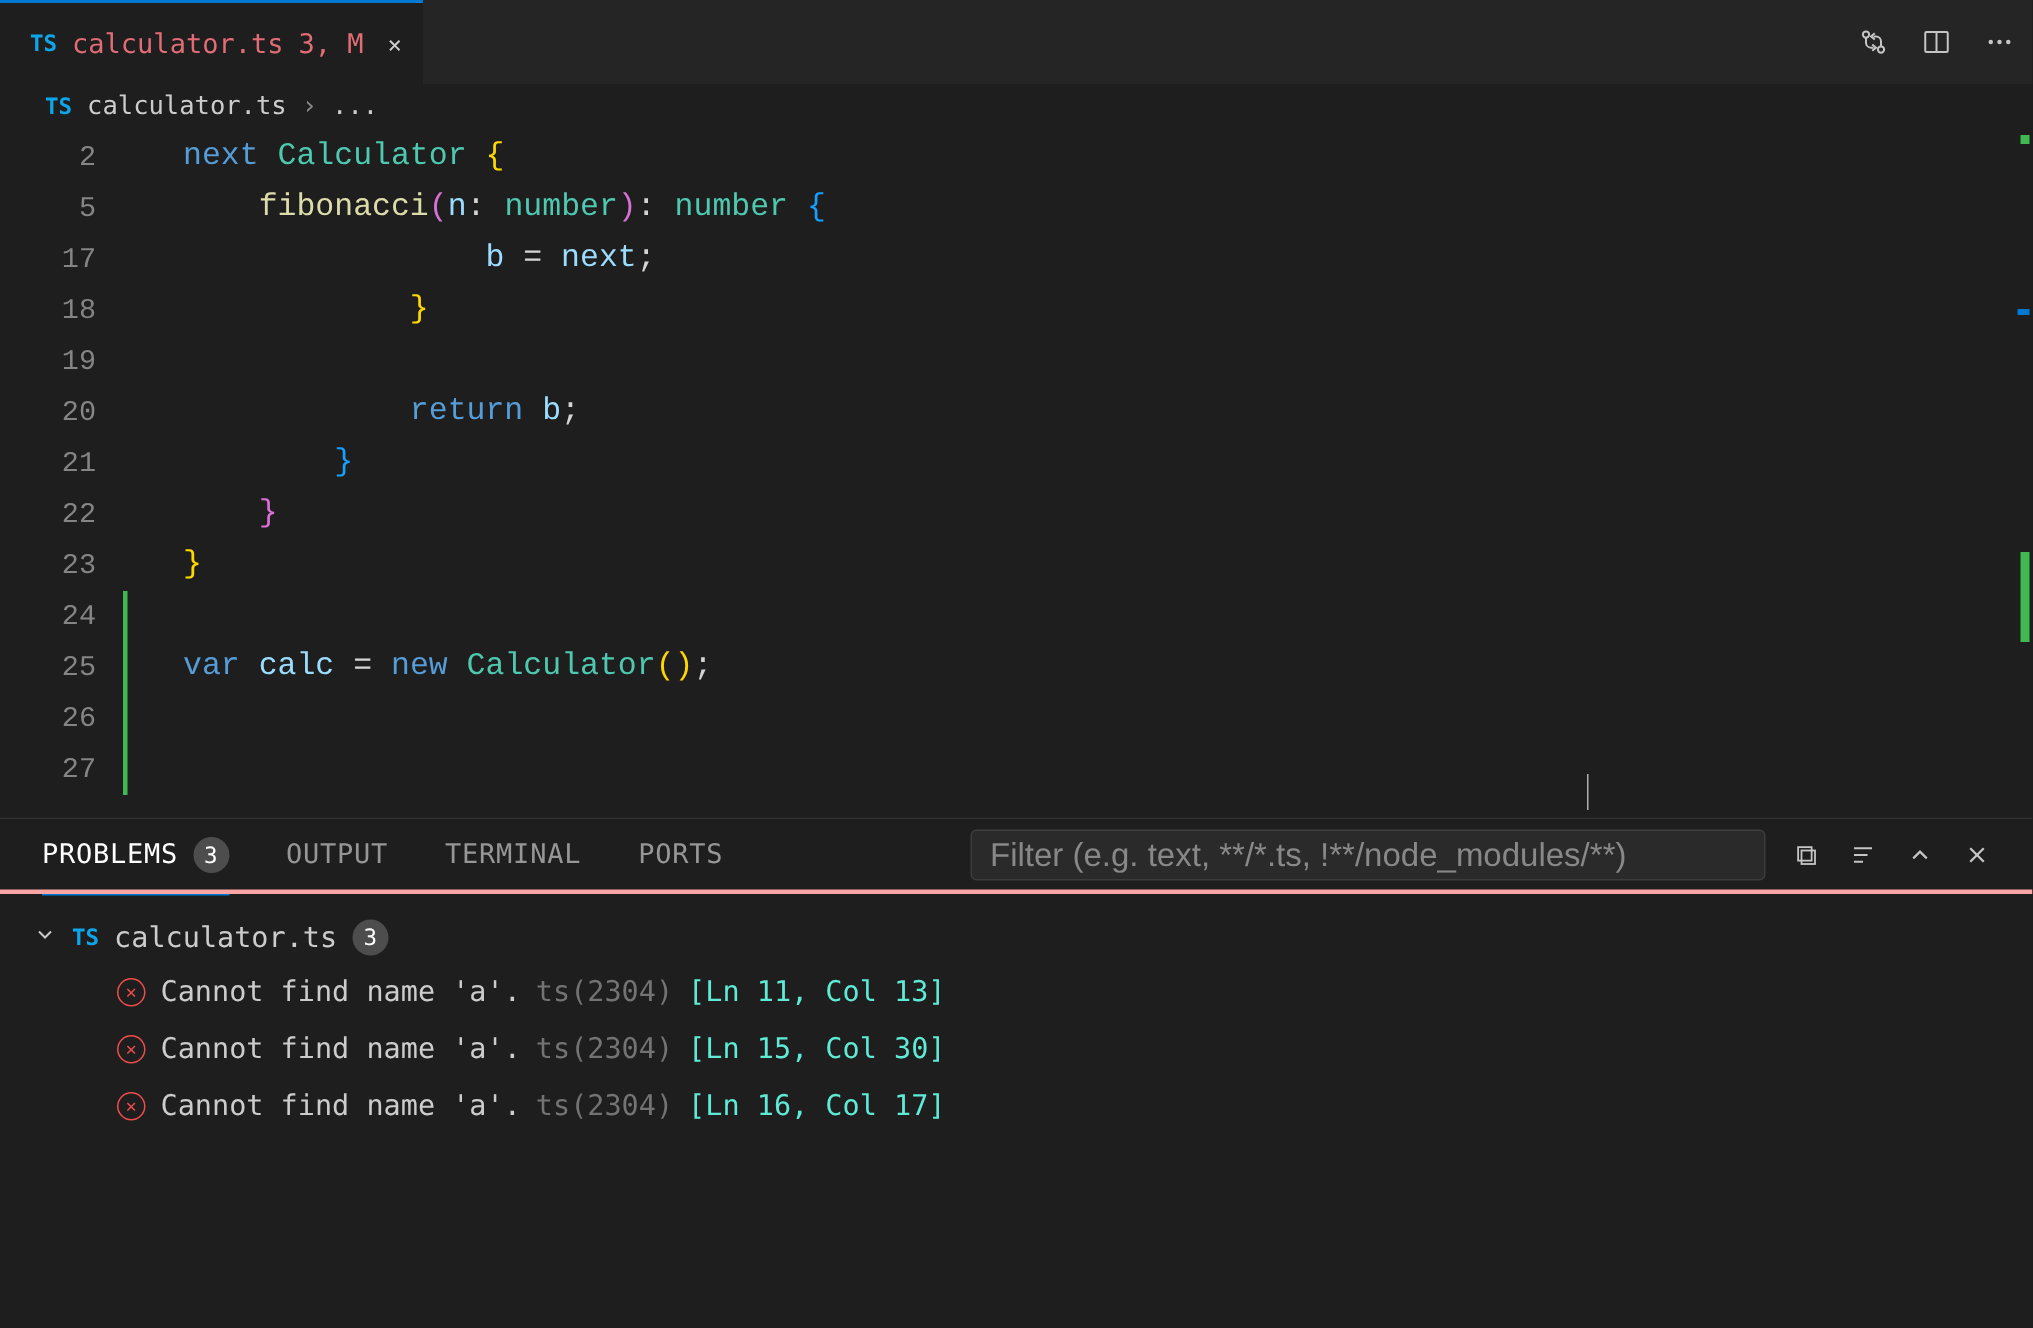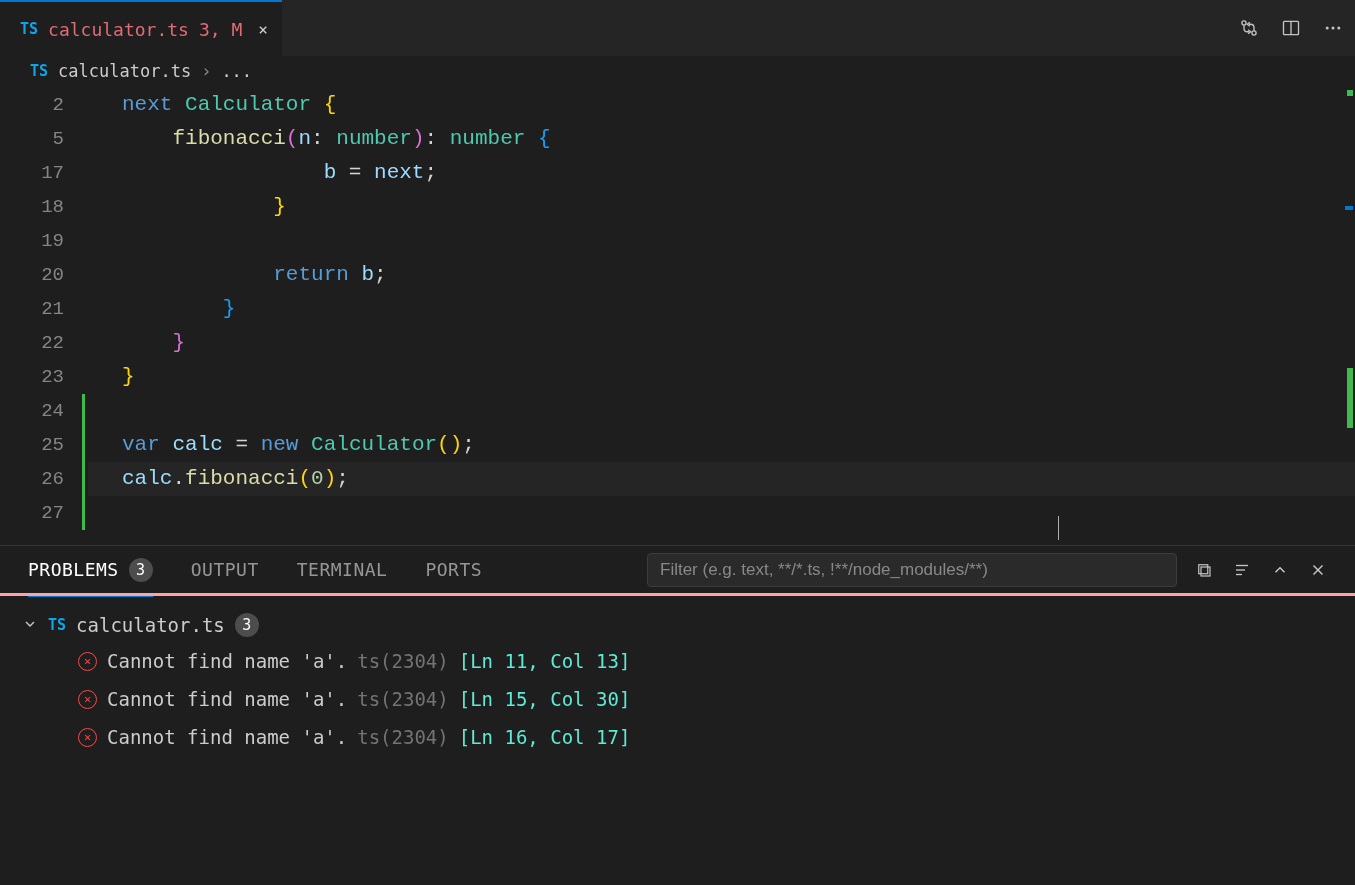--- a/index.html
+++ b/index.html
@@ -173,21 +173,21 @@
   font-size: 17px;
   display: flex;
   align-items: center;
   justify-content: space-between;
 }
 .filter-input input {
   background: transparent;
   border: none;
   outline: none;
   color: #ccc;
-  font-size: 17px;
+  font-size: 22px;
   width: 100%;
 }
 .filter-input input::placeholder { color: #888; }
 .panel-actions { display: flex; gap: 20px; color: #ccc; align-items: center; }
 .panel-actions svg { width: 18px; height: 18px; }
 .problems-body {
   flex: 1;
   padding: 12px 22px;
   overflow: auto;
 }
@@ -288,21 +288,20 @@
       <div class="codeline" style="position: relative;"><span class="op">    </span><span class="fn">fibonacci</span><span class="brace-p">(</span><span class="prm">n</span><span class="op">: </span><span class="typ">number</span><span class="brace-p">)</span><span class="op">: </span><span class="typ">number</span><span class="op"> </span><span class="brace-b">{</span></div>
       <div class="codeline" style="position: relative;"><span class="op">                </span><span class="var">b</span><span class="op"> = </span><span class="var">next</span><span class="op">;</span></div>
       <div class="codeline" style="position: relative;"><span class="op">            </span><span class="brace-y">}</span></div>
       <div class="codeline" style="position: relative;"><span class="op"></span></div>
       <div class="codeline" style="position: relative;"><span class="op">            </span><span class="kw">return</span><span class="op"> </span><span class="var">b</span><span class="op">;</span></div>
       <div class="codeline" style="position: relative;"><span class="op">        </span><span class="brace-b">}</span></div>
       <div class="codeline" style="position: relative;"><span class="op">    </span><span class="brace-p">}</span></div>
       <div class="codeline" style="position: relative;"><span class="brace-y">}</span></div>
       <div class="codeline" style="position: relative;"><span class="op"></span></div>
       <div class="codeline" style="position: relative;"><span class="kw">var</span><span class="op"> </span><span class="var">calc</span><span class="op"> = </span><span class="kw">new</span><span class="op"> </span><span class="cls">Calculator</span><span class="brace-y">(</span><span class="brace-y">)</span><span class="op">;</span></div>
-      <div class="codeline current-line" style="position: relative;"><span class="var">calc</span><span class="op">.</span><span class="fn">fibonacci</span><span class="brace-y">(</span><span class="num">0</span><span class="brace-y">)</span><span class="op">;</span></div>
       <div class="codeline" style="position: relative;"><span class="op"></span></div>
       <div style="position: absolute; left: 970px; top: 428px; width: 1px; height: 24px; background: rgb(174, 175, 173);"></div>
     </div>
   <div class="minimap">
     <div class="mm-mark" style="top:2px;background:#3fb950;"></div>
     <div class="mm-mark" style="top:118px;background:#0078d4;height:4px;width:8px;"></div>
     <div class="mm-mark" style="top:280px;background:#3fb950;height:60px;"></div>
   </div>
 <div class="modified-bar" style="top: 306px; height: 34px;"></div>
     <div class="modified-bar" style="top: 340px; height: 34px;"></div>

